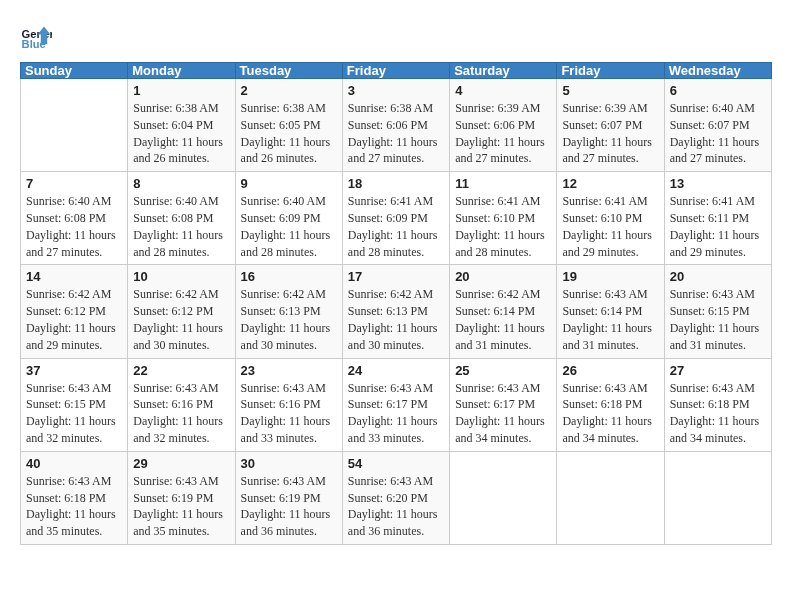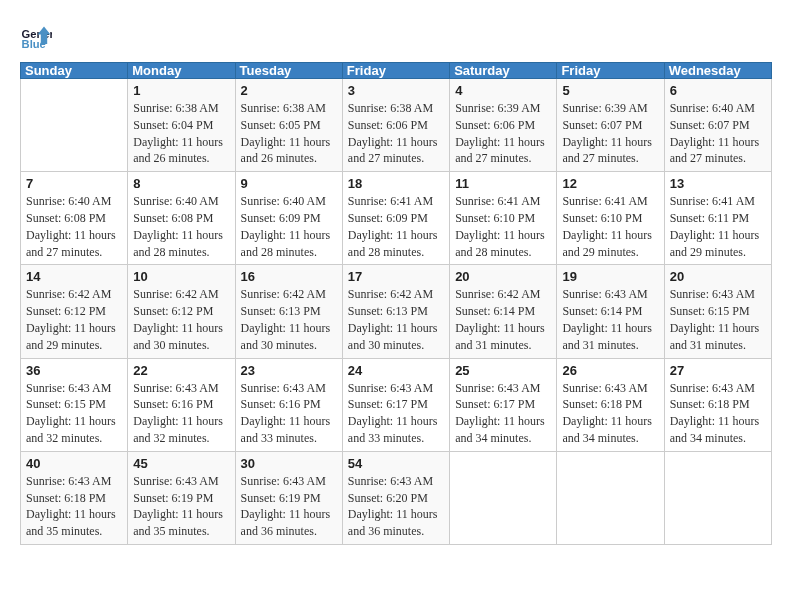--- a/index.html
+++ b/index.html
@@ -255,21 +255,21 @@
         <td>
           <span class="day-number">20</span>
           <div class="day-info" style="white-space: pre-line;">Sunrise: 6:43 AM
 Sunset: 6:15 PM
 Daylight: 11 hours
 and 31 minutes.</div>
         </td>
       </tr>
       <tr>
         <td>
-          <span class="day-number">36</span>
+          <span class="day-number">37</span>
           <div class="day-info" style="white-space: pre-line;">Sunrise: 6:43 AM
 Sunset: 6:15 PM
 Daylight: 11 hours
 and 32 minutes.</div>
         </td>
         <td>
           <span class="day-number">22</span>
           <div class="day-info" style="white-space: pre-line;">Sunrise: 6:43 AM
 Sunset: 6:16 PM
 Daylight: 11 hours
@@ -313,21 +313,21 @@
       </tr>
       <tr>
         <td>
           <span class="day-number">40</span>
           <div class="day-info" style="white-space: pre-line;">Sunrise: 6:43 AM
 Sunset: 6:18 PM
 Daylight: 11 hours
 and 35 minutes.</div>
         </td>
         <td>
-          <span class="day-number">45</span>
+          <span class="day-number">29</span>
           <div class="day-info" style="white-space: pre-line;">Sunrise: 6:43 AM
 Sunset: 6:19 PM
 Daylight: 11 hours
 and 35 minutes.</div>
         </td>
         <td>
           <span class="day-number">30</span>
           <div class="day-info" style="white-space: pre-line;">Sunrise: 6:43 AM
 Sunset: 6:19 PM
 Daylight: 11 hours

